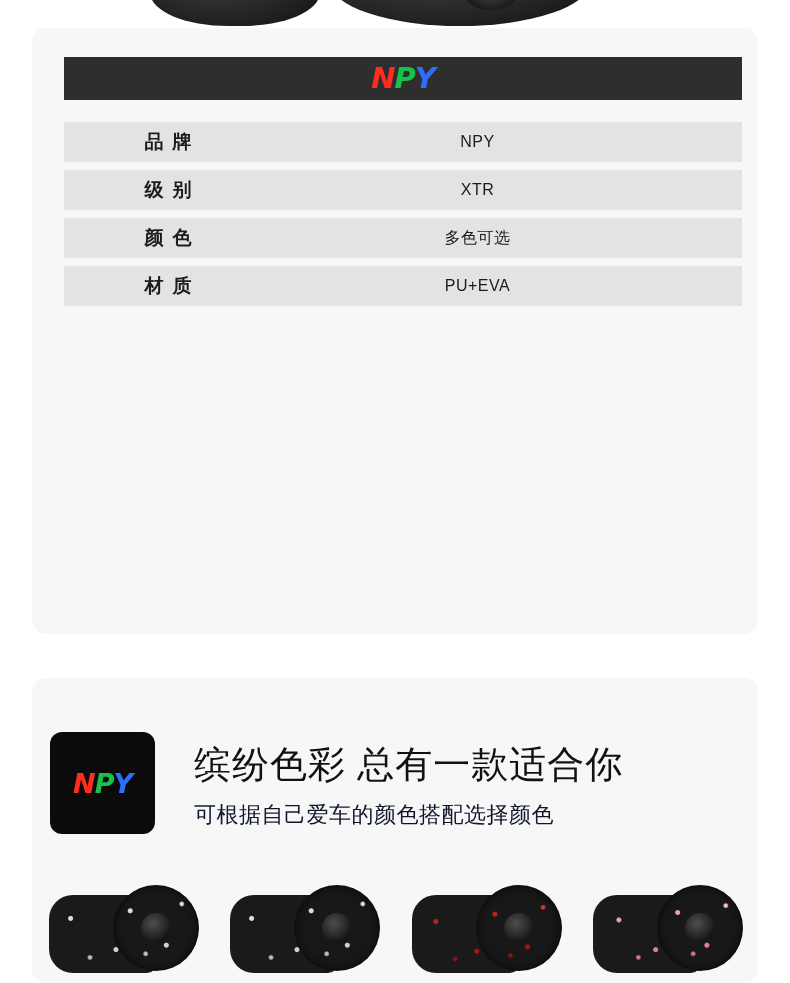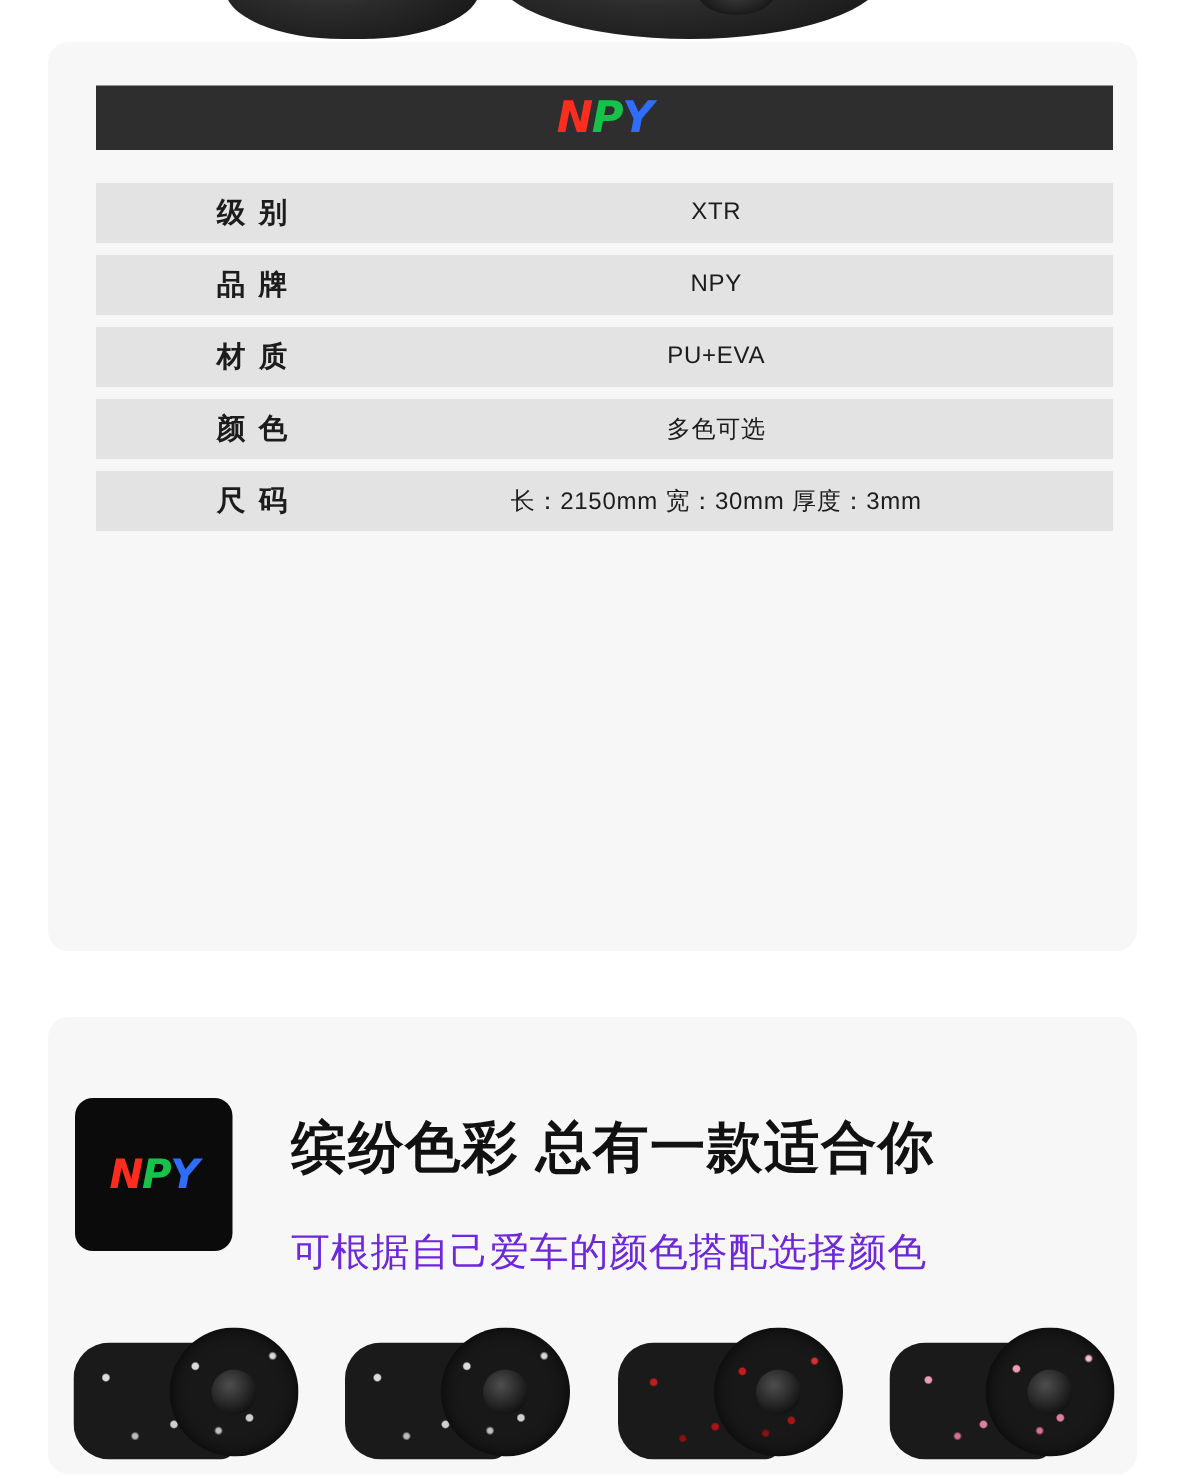--- a/index.html
+++ b/index.html
@@ -136,31 +136,31 @@
     align-items: center;
     justify-content: center;
   }
   .logo-box .npy-logo { font-size: 27px; }
 
   .colors-title {
     position: absolute;
     left: 162px;
     top: 62px;
     font-size: 37px;
-    font-weight: bold;
+    font-weight: normal;
     color: #111;
     letter-spacing: 1px;
     white-space: nowrap;
   }
   .colors-sub {
     position: absolute;
     left: 162px;
-    top: 139px;
-    font-size: 26px;
-    color: #6d28d9;
+    top: 122px;
+    font-size: 22px;
+    color: #0f172a;
     letter-spacing: 0.5px;
     white-space: nowrap;
   }
 
   .swatch-row {
     position: absolute;
     left: 0;
     top: 205px;
     width: 726px;
     height: 100px;
@@ -212,38 +212,34 @@
 <div class="spec-card">
   <div class="spec-header">
     <span class="npy-logo">
       <span class="l1">N</span><span class="l2">P</span><span class="l3">Y</span>
     </span>
   </div>
 
   <table class="spec-table">
     <tbody>
       <tr>
+        <td class="k">品牌</td>
+        <td class="v">NPY</td>
+      </tr>
+      <tr>
         <td class="k">级别</td>
         <td class="v">XTR</td>
       </tr>
       <tr>
-        <td class="k">品牌</td>
-        <td class="v">NPY</td>
+        <td class="k">颜色</td>
+        <td class="v">多色可选</td>
       </tr>
       <tr>
         <td class="k">材质</td>
         <td class="v">PU+EVA</td>
-      </tr>
-      <tr>
-        <td class="k">颜色</td>
-        <td class="v">多色可选</td>
-      </tr>
-      <tr>
-        <td class="k">尺码</td>
-        <td class="v">长：2150mm 宽：30mm 厚度：3mm</td>
       </tr>
     </tbody>
   </table>
 </div>
 
 <div class="colors-card">
   <div class="logo-box">
     <span class="npy-logo">
       <span class="l1">N</span><span class="l2">P</span><span class="l3">Y</span>
     </span>

